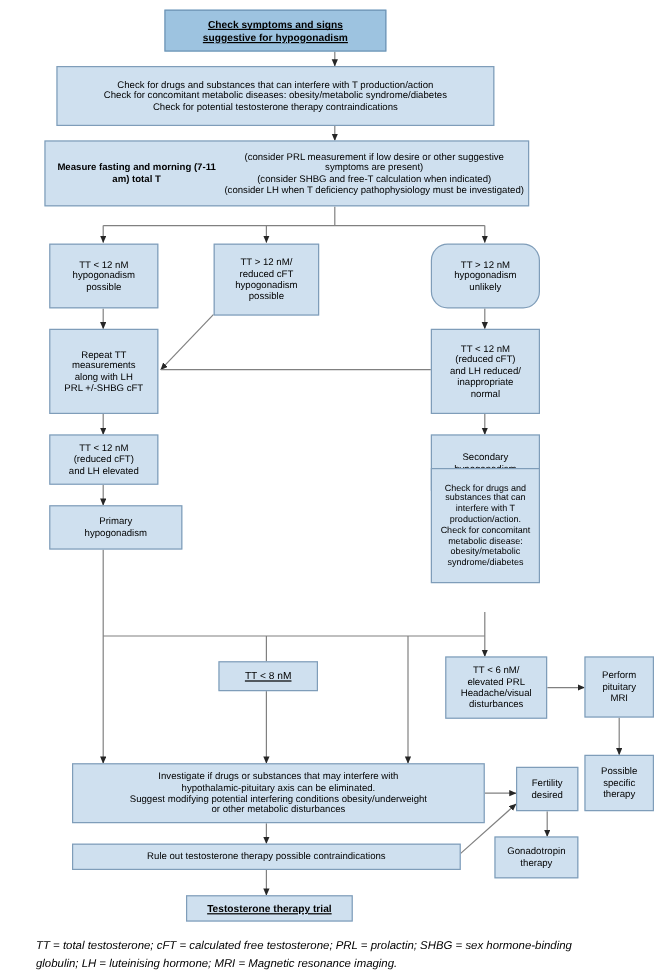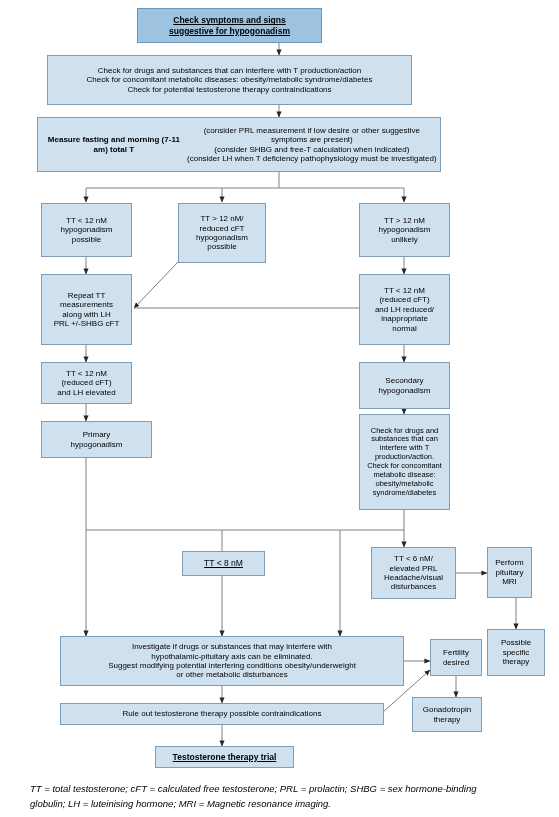--- a/index.html
+++ b/index.html
@@ -142,21 +142,21 @@
 
   <div class="node f8" style="left:41px; top:203px; width:91px; height:54px;">TT &lt; 12 nM
 hypogonadism
 possible</div>
 
   <div class="node f8" style="left:178px; top:203px; width:88px; height:60px;">TT &gt; 12 nM/
 reduced cFT
 hypogonadism
 possible</div>
 
-  <div class="node f8" style="left:359px; top:203px; width:91px; height:54px;">TT &gt; 12 nM
+  <div class="node f8" style="left:359px; top:203px; width:91px; height:54px;border-radius:14px;">TT &gt; 12 nM
 hypogonadism
 unlikely</div>
 
   <div class="node f8" style="left:41px; top:274px; width:91px; height:71px;">Repeat TT
 measurements
 along with LH
 PRL +/-SHBG cFT</div>
 
   <div class="node f8" style="left:359px; top:274px; width:91px; height:71px;">TT &lt; 12 nM
 (reduced cFT)
@@ -167,37 +167,37 @@
   <div class="node f8" style="left:41px; top:362px; width:91px; height:42px;">TT &lt; 12 nM
 (reduced cFT)
 and LH elevated</div>
 
   <div class="node f8" style="left:359px; top:362px; width:91px; height:47px;text-align:center;">Secondary
 hypogonadism</div>
 
   <div class="node f8" style="left:41px; top:421px; width:111px; height:37px;text-align:center;">Primary
 hypogonadism</div>
 
-  <div class="node f75" style="left:359px; top:414px; width:91px; height:96px;">Check for drugs and
+  <div class="node f75" style="left:359px; top:390px; width:91px; height:96px;">Check for drugs and
 substances that can
 interfere with T
 production/action.
 Check for concomitant
 metabolic disease:
 obesity/metabolic
 syndrome/diabetes</div>
 
   <div class="node f85" style="left:182px; top:551px; width:83px; height:25px;">TT &lt; 8 nM</div>
 
   <div class="node f8" style="left:371px; top:547px; width:85px; height:52px;">TT &lt; 6 nM/
 elevated PRL
 Headache/visual
 disturbances</div>
 
-  <div class="node f8" style="left:487px; top:547px; width:45px; height:51px;">Perform
+  <div class="node f8" style="left:487px; top:547px; width:58px; height:51px;">Perform
 pituitary
 MRI</div>
 
   <div class="node f8" style="left:487px; top:629px; width:58px; height:47px;">Possible
 specific
 therapy</div>
 
   <div class="node f8" style="left:60px; top:636px; width:344px; height:50px;">Investigate if drugs or substances that may interfere with
 hypothalamic-pituitary axis can be eliminated.
 Suggest modifying potential interfering conditions obesity/underweight

